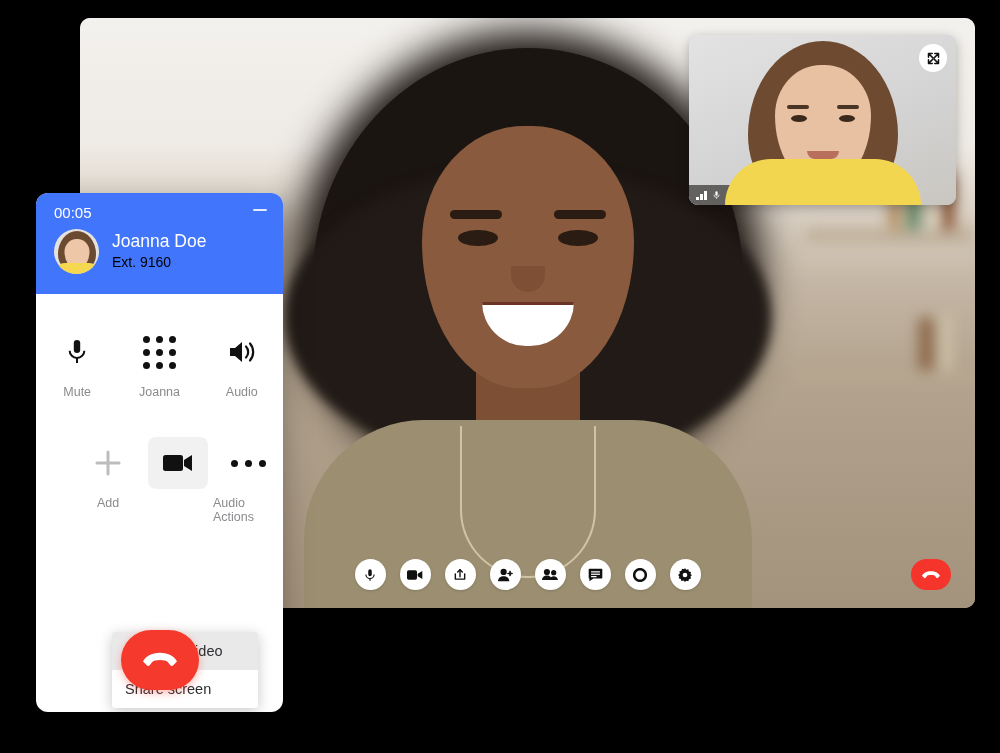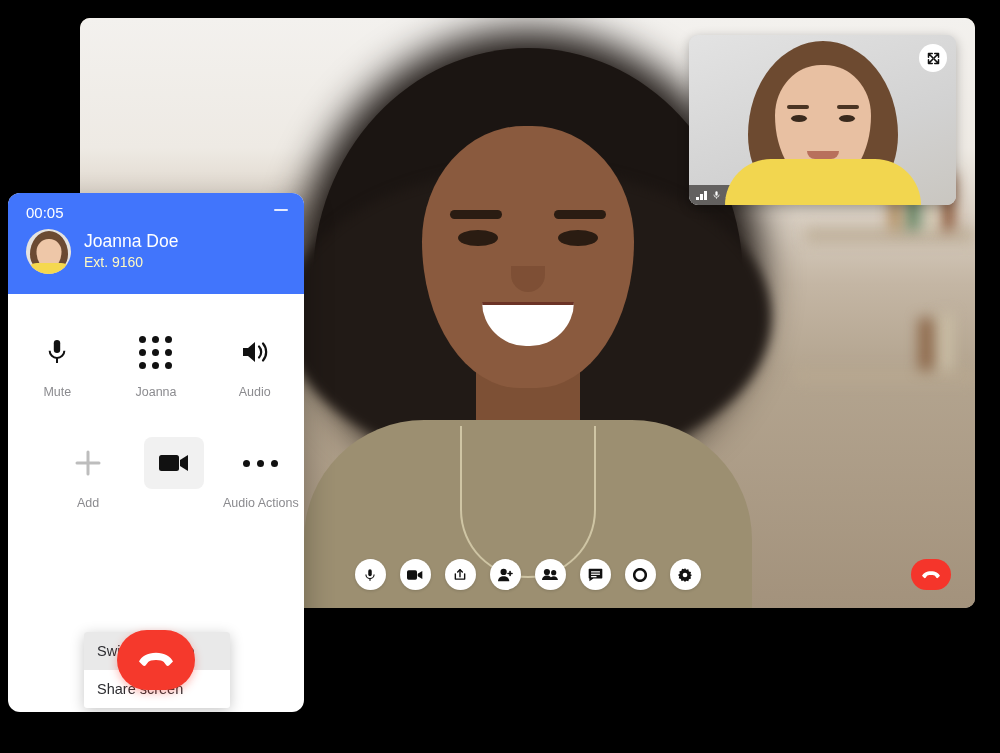--- a/index.html
+++ b/index.html
@@ -71,45 +71,45 @@
   .bars i:nth-child(1){height:3px}.bars i:nth-child(2){height:6px}.bars i:nth-child(3){height:9px}
 
   
   #call-toolbar{position:absolute;left:0;right:0;bottom:18px;display:flex;justify-content:center;gap:14px;}
   .tb-btn{width:31px;height:31px;border-radius:50%;background:#fff;display:flex;align-items:center;
           justify-content:center;cursor:pointer;box-shadow:0 1px 3px rgba(0,0,0,.15);}
   #end-call-video{position:absolute;right:24px;bottom:18px;width:40px;height:31px;border-radius:16px;
           background:#f5352b;display:flex;align-items:center;justify-content:center;cursor:pointer;}
 
   
-  #dialer{position:absolute;left:8px;top:193px;width:296px;height:519px;background:#fff;
+  #dialer{position:absolute;left:36px;top:193px;width:247px;height:519px;background:#fff;
           border-radius:12px;box-shadow:0 10px 30px rgba(0,0,0,.30);overflow:hidden;}
   #dialer-header{height:101px;background:#4175fc;position:relative;padding:0 18px;box-sizing:border-box;}
   #call-timer{position:absolute;left:18px;top:11px;color:#fff;font-size:15px;}
   #minimize-button{position:absolute;right:16px;top:16px;width:14px;height:2px;background:#e4eaff;
                    cursor:pointer;border-radius:1px;}
   #caller-row{position:absolute;left:18px;top:36px;display:flex;align-items:center;gap:13px;}
   #caller-avatar{width:45px;height:45px;border-radius:50%;overflow:hidden;position:relative;
                  background:#e6e3df;flex:none;}
   .av-hair{position:absolute;left:50%;transform:translateX(-50%);top:2px;width:38px;height:40px;
            border-radius:50% 50% 38% 38%/58% 58% 42% 42%;background:#6b4a32;}
   .av-face{position:absolute;left:50%;transform:translateX(-50%);top:10px;width:25px;height:30px;
            border-radius:48% 48% 46% 46%/42% 42% 58% 58%;background:#eec7a8;z-index:2;}
   .av-shirt{position:absolute;left:50%;transform:translateX(-50%);bottom:0;width:46px;height:11px;
             border-radius:22px 22px 0 0;background:#f5d84f;z-index:3;}
   .av-mouth{position:absolute;left:50%;transform:translateX(-50%);top:28px;width:9px;height:3px;
             background:#b9705b;border-radius:0 0 6px 6px;z-index:3;}
   #caller-name{color:#fff;font-size:17.5px;line-height:1.25;}
-  #caller-ext{color:#fef9c3;font-size:14px;line-height:1.35;}
+  #caller-ext{color:#000000;font-size:14px;line-height:1.35;}
 
   #dialer-body{position:relative;height:418px;}
   .ctrl-grid{display:grid;grid-template-columns:repeat(3,1fr);}
   .ctrl{display:flex;flex-direction:column;align-items:center;cursor:pointer;}
   .ctrl .ic{height:52px;display:flex;align-items:center;justify-content:center;width:60px;border-radius:8px;}
-  .ctrl .lb{font-size:12.5px;color:#8b8b8f;margin-top:7px;text-align:right;}
+  .ctrl .lb{font-size:12.5px;color:#8b8b8f;margin-top:7px;}
   .ctrl.hover .ic{background:#f1f1f1;}
   #row1{padding-top:32px;}
   #row2{padding-top:38px;padding-left:37px;}
 
   #context-menu{position:absolute;left:76px;top:338px;width:146px;background:#fff;border-radius:3px;
                 box-shadow:0 3px 14px rgba(0,0,0,.22);overflow:hidden;}
   .menu-item{padding:11px 13px;font-size:14.5px;color:#2c2c30;cursor:pointer;white-space:nowrap;}
   .menu-item.active{background:#e9e9e9;}
 
   #end-call-dialer{position:absolute;left:50%;transform:translateX(-50%);bottom:22px;width:78px;

